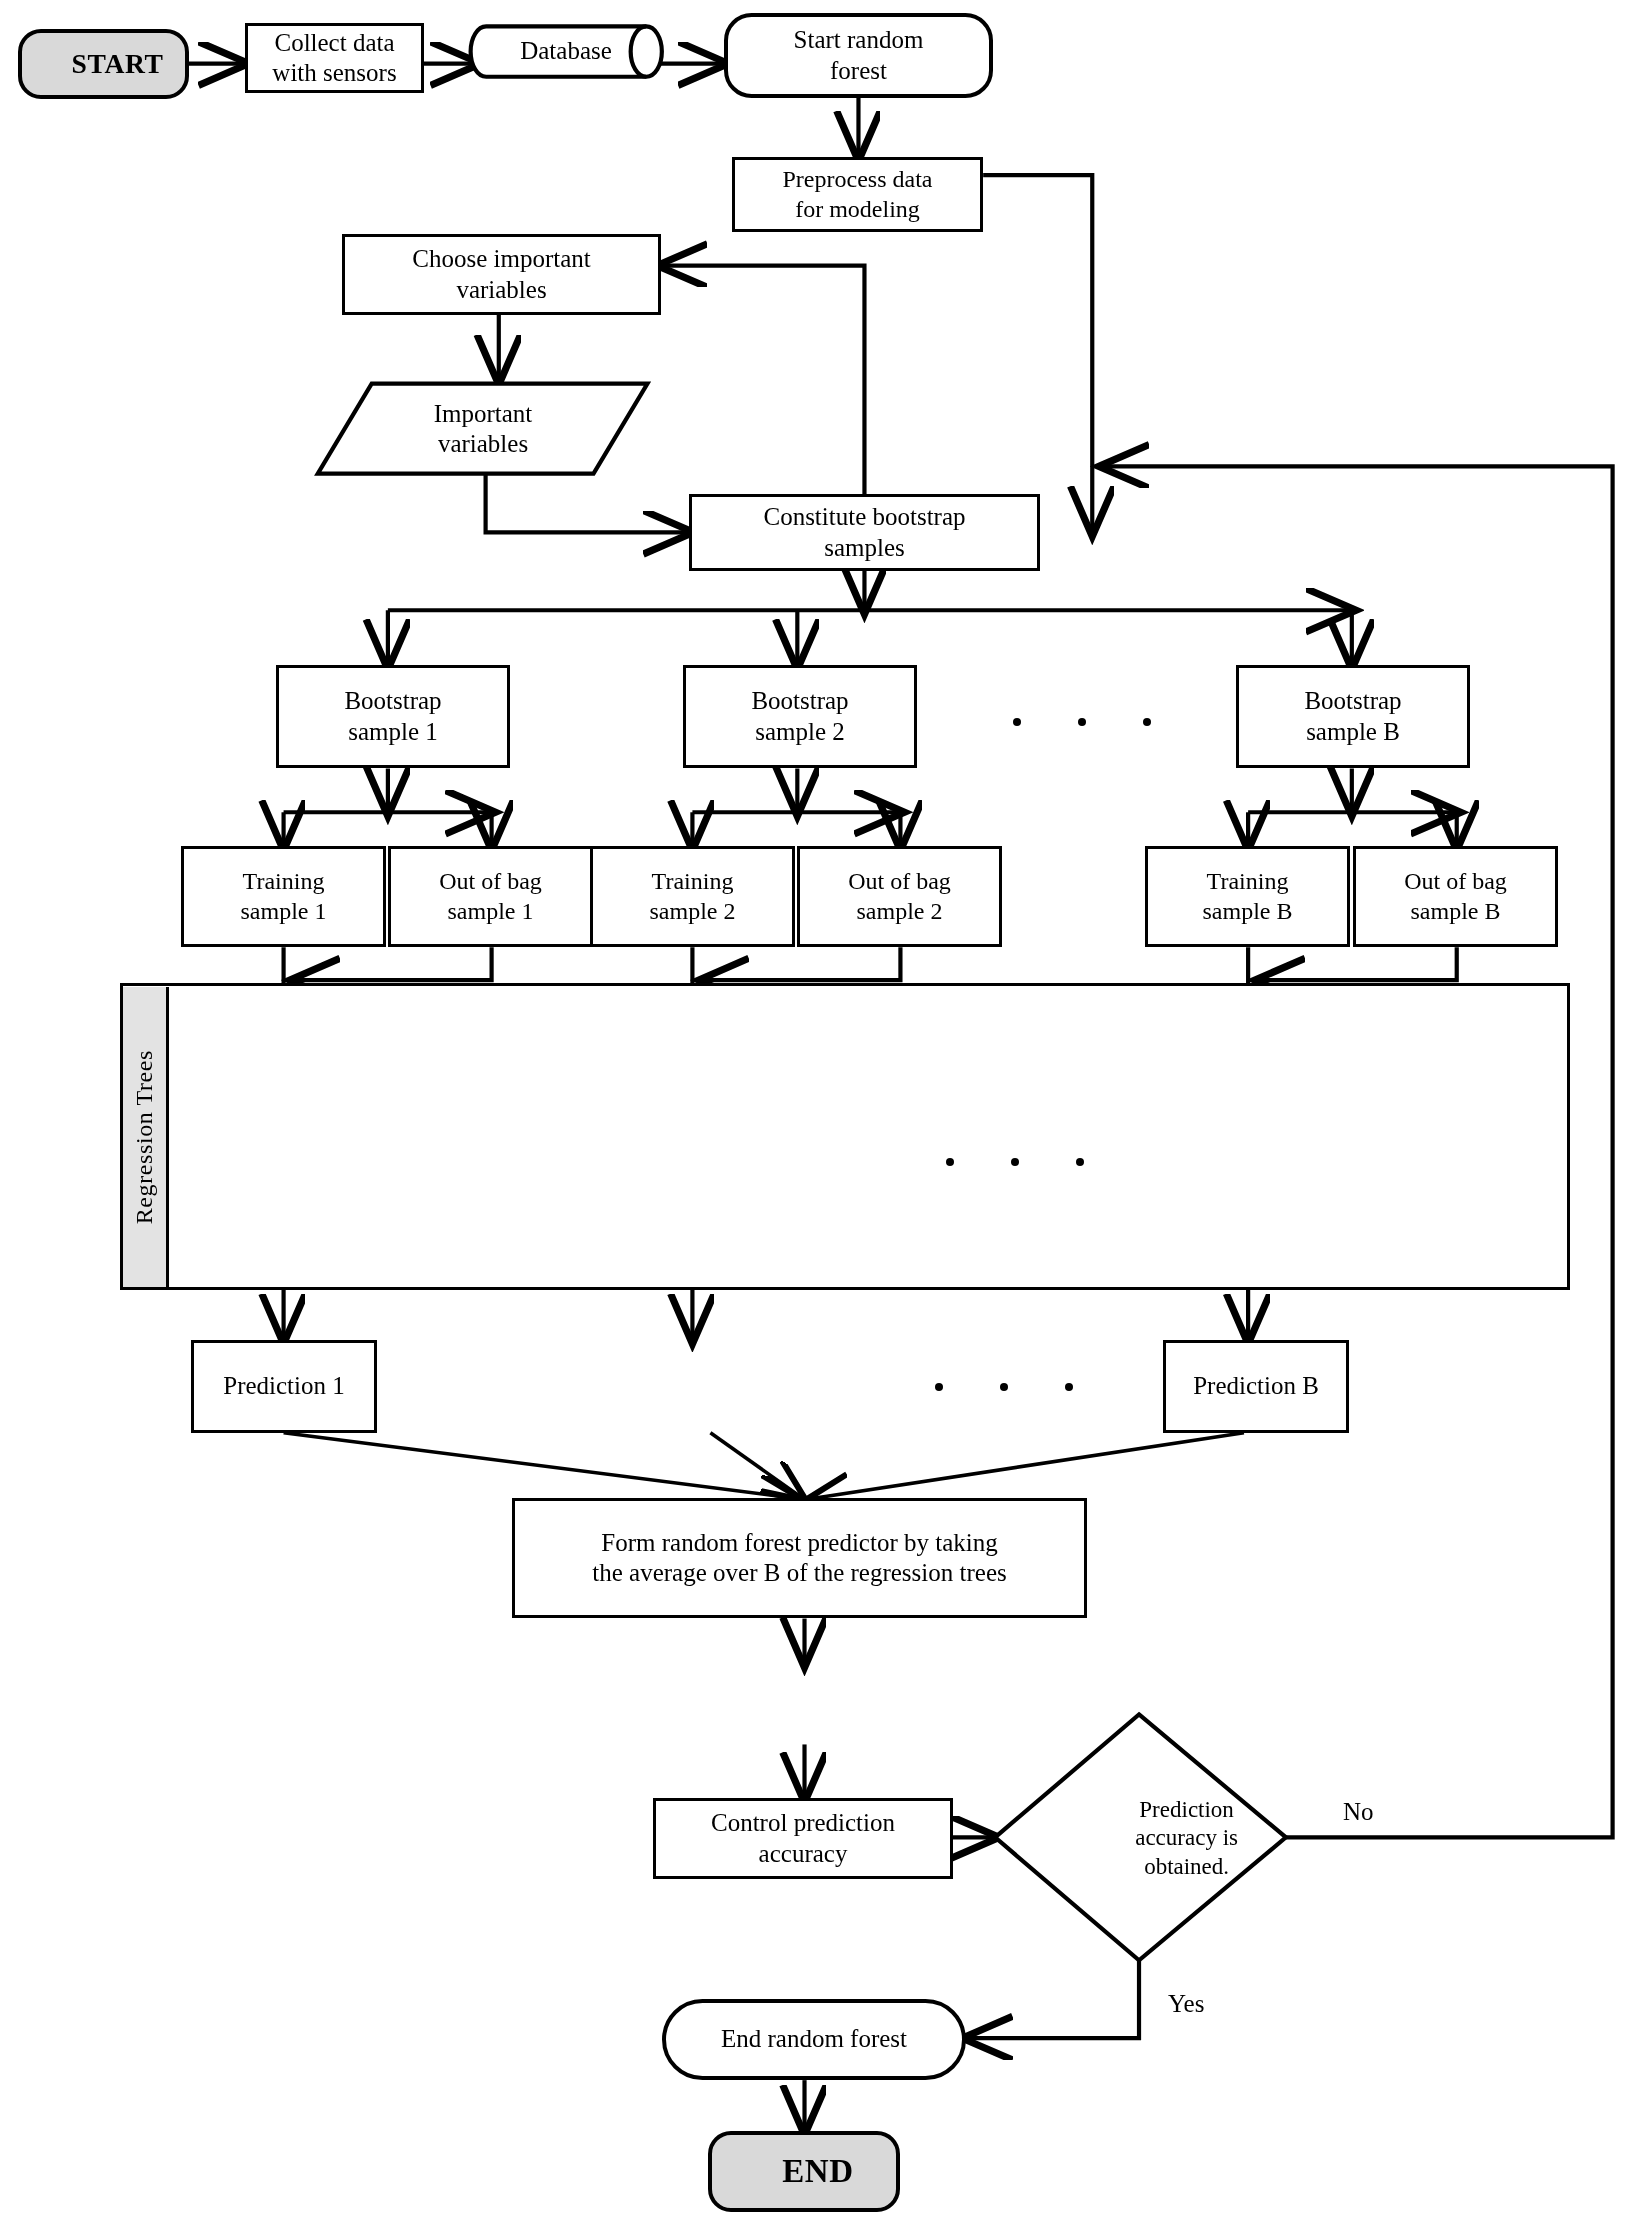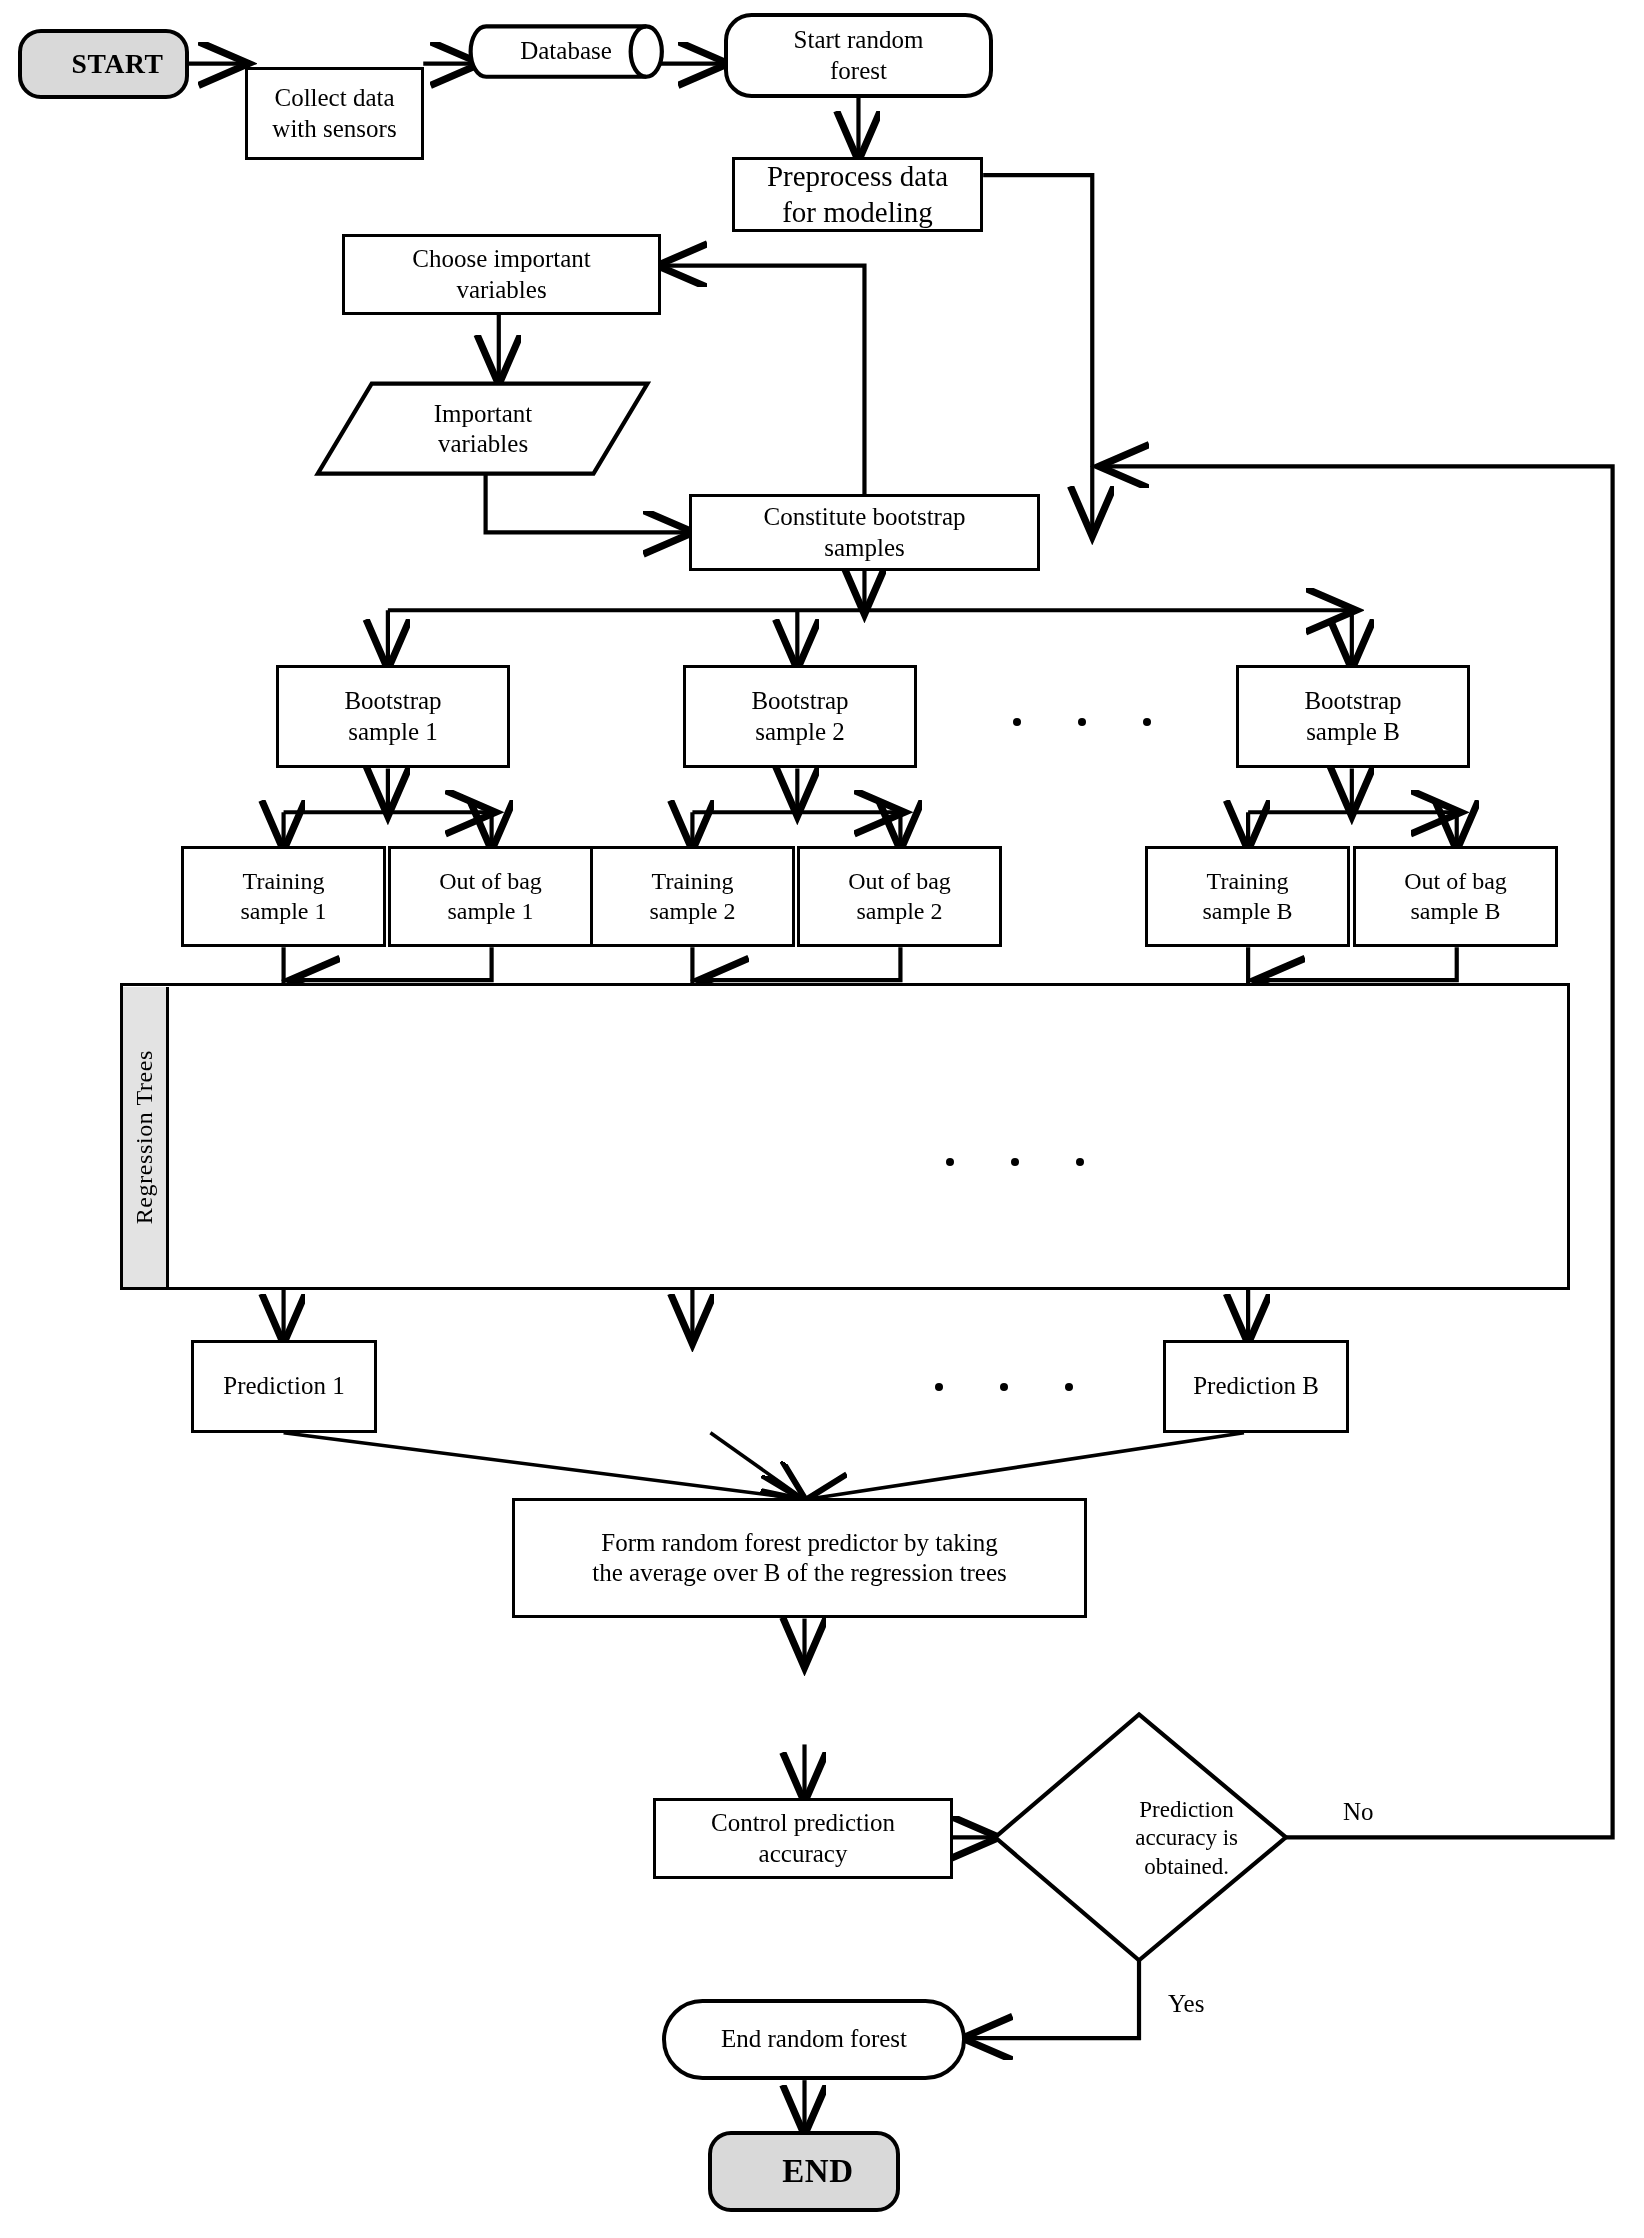--- a/index.html
+++ b/index.html
@@ -164,35 +164,35 @@
     <g fill="#fff" stroke="#000" stroke-width="7">
       <path d="M811,44 L1078,44 A26,42 0 0 1 1078,128 L811,128 A26,42 0 0 1 811,44 Z"></path>
       <path d="M1078,44 A26,42 0 0 0 1078,128" fill="none"></path>
     </g>
   </svg>
 
   <div class="node term" style="left:18px;top:29px;width:171px;height:70px;font-size:27.6px;">
     <span class="txt">START</span>
   </div>
 
-  <div class="node rect" style="left:245px;top:23px;width:179px;height:93px;font-size:25px;margin-top:44px;">
+  <div class="node rect" style="left:245px;top:23px;width:179px;height:70px;font-size:25px;">
     <span class="txt" style="white-space:pre-line;">Collect data
 with sensors</span>
   </div>
 
   <div class="node" style="left:486px;top:26px;width:160px;height:50px;font-size:25px;">
     <span class="txt">Database</span>
   </div>
 
   <div class="node round" style="left:724px;top:13px;width:269px;height:85px;font-size:25px;">
     <span class="txt" style="white-space:pre-line;">Start random
 forest</span>
   </div>
 
-  <div class="node rect" style="left:732px;top:157px;width:251px;height:75px;font-size:29px;">
+  <div class="node rect" style="left:732px;top:157px;width:251px;height:75px;font-size:24px;">
     <span class="txt" style="white-space:pre-line;">Preprocess data
 for modeling</span>
   </div>
 
   <div class="node rect" style="left:342px;top:234px;width:319px;height:81px;font-size:25px;">
     <span class="txt" style="white-space:pre-line;">Choose important
 variables</span>
   </div>
 
   <div class="node" style="left:336px;top:384px;width:294px;height:90px;font-size:25px;">

